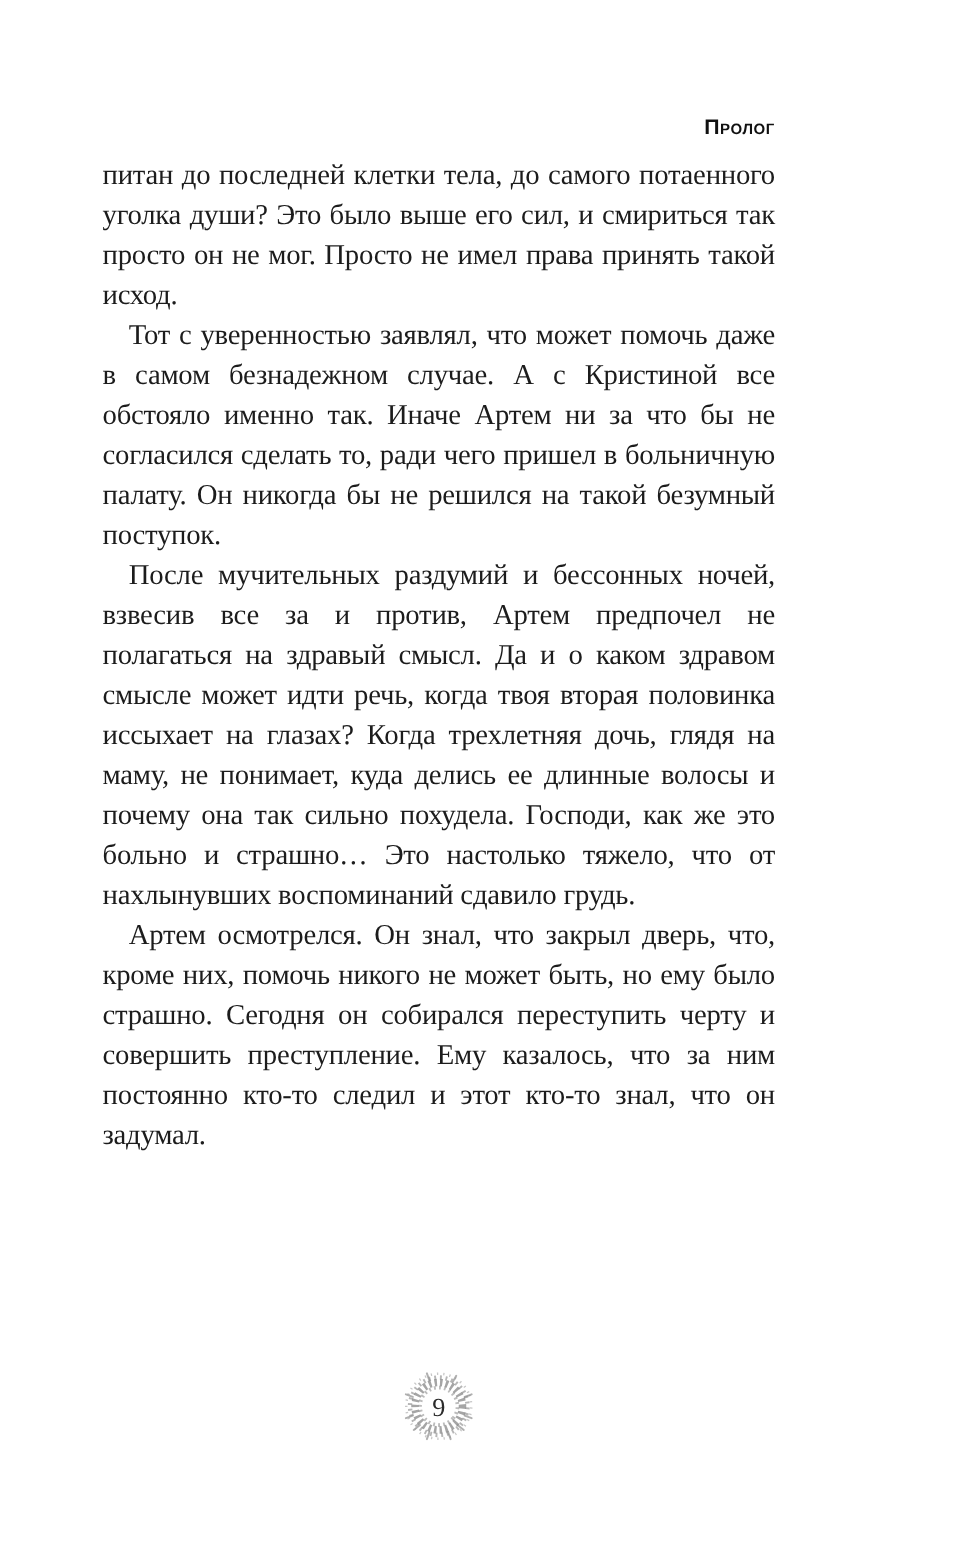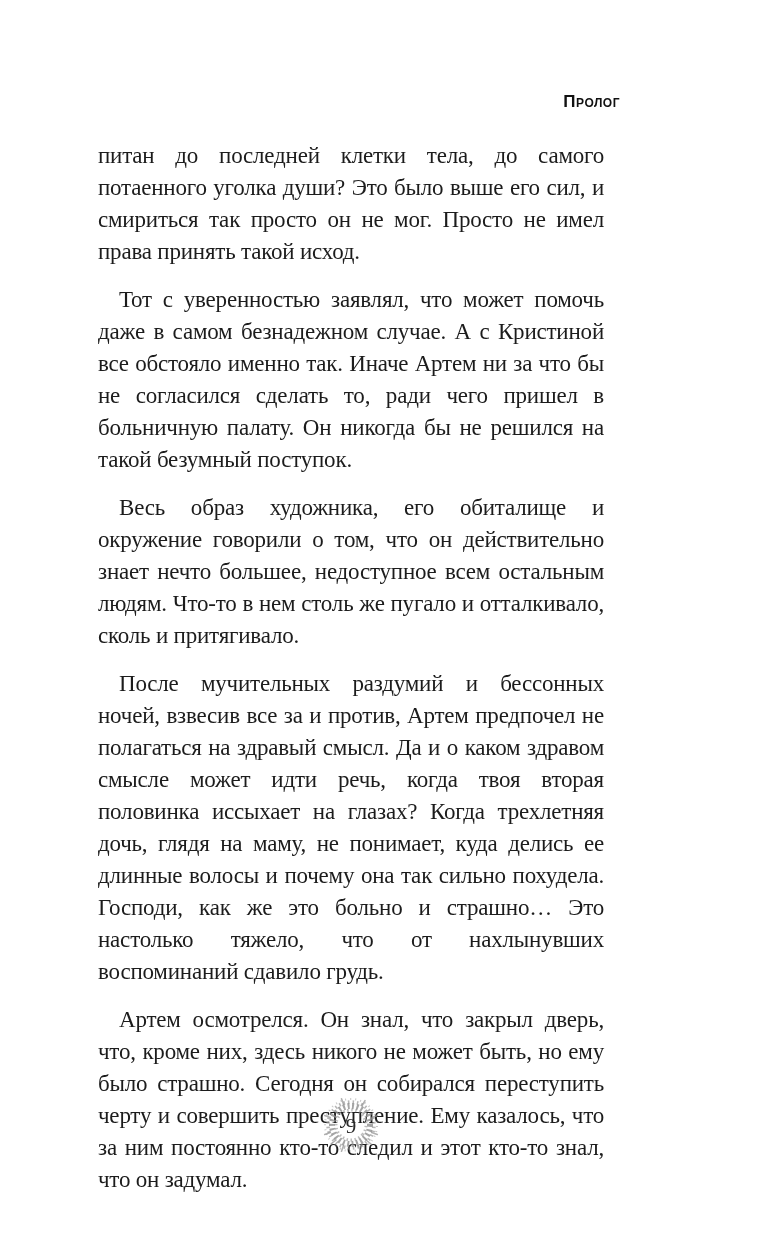--- a/index.html
+++ b/index.html
@@ -33,21 +33,21 @@
     color:var(--header);
   }
   .text-block{
     position:absolute;
     top:124px;
     left:82px;
     width:538px;
     color:var(--text);
   }
   .text-block p{
-    margin:16px;
+    margin:0;
     font-size:23px;
     line-height:32px;
     text-align:justify;
     letter-spacing:-0.2px;
     hyphens:auto;
     -webkit-hyphens:auto;
   }
   .text-block p.indent{
     text-indent:21px;
   }
@@ -76,23 +76,22 @@
 </head>
 <body>
 
 <div class="page">
 
   <div class="running-header">Пролог</div>
 
   <div class="text-block">
       <p class="">питан до последней клетки тела, до самого потаенного уголка души? Это было выше его сил, и смириться так просто он не мог. Просто не имел права принять такой исход.</p>
       <p class="indent">Тот с уверенностью заявлял, что может помочь даже в самом безнадежном случае. А с Кристиной все обстояло именно так. Иначе Артем ни за что бы не согласился сделать то, ради чего пришел в больничную палату. Он никогда бы не решился на такой безумный поступок.</p>
-      <p class="indent">Весь образ художника, его обиталище и окружение говорили о том, что он действительно знает нечто большее, недоступное всем остальным людям. Что-то в нем столь же пугало и отталкивало, сколь и притягивало.</p>
       <p class="indent">После мучительных раздумий и бессонных ночей, взвесив все за и против, Артем предпочел не полагаться на здравый смысл. Да и о каком здравом смысле может идти речь, когда твоя вторая половинка иссыхает на глазах? Когда трехлетняя дочь, глядя на маму, не понимает, куда делись ее длинные волосы и почему она так сильно похудела. Господи, как же это больно и страшно… Это настолько тяжело, что от нахлынувших воспоминаний сдавило грудь.</p>
-      <p class="indent">Артем осмотрелся. Он знал, что закрыл дверь, что, кроме них, здесь никого не может быть, но ему было страшно. Сегодня он собирался переступить черту и совершить преступление. Ему казалось, что за ним постоянно кто-то следил и этот кто-то знал, что он задумал.</p>
+      <p class="indent">Артем осмотрелся. Он знал, что закрыл дверь, что, кроме них, помочь никого не может быть, но ему было страшно. Сегодня он собирался переступить черту и совершить преступление. Ему казалось, что за ним постоянно кто-то следил и этот кто-то знал, что он задумал.</p>
     </div>
 
   <div class="footer">
     <div class="wreath">
       <svg viewBox="0 0 70 70" width="70" height="70">
         <g fill="none" stroke="var(--wreath)">
           <circle cx="35" cy="33" r="19" stroke-width="6" stroke-dasharray="2 2.5" opacity="0.8"></circle>
           <circle cx="35" cy="33" r="23" stroke-width="3.5" stroke-dasharray="1.5 3" opacity="0.65" transform="rotate(14 35 33)"></circle>
           <circle cx="35" cy="33" r="15" stroke-width="3" stroke-dasharray="1.5 2.5" opacity="0.6" transform="rotate(40 35 33)"></circle>
           <circle cx="35" cy="33" r="26" stroke-width="2" stroke-dasharray="1 4" opacity="0.5" transform="rotate(-20 35 33)"></circle>

